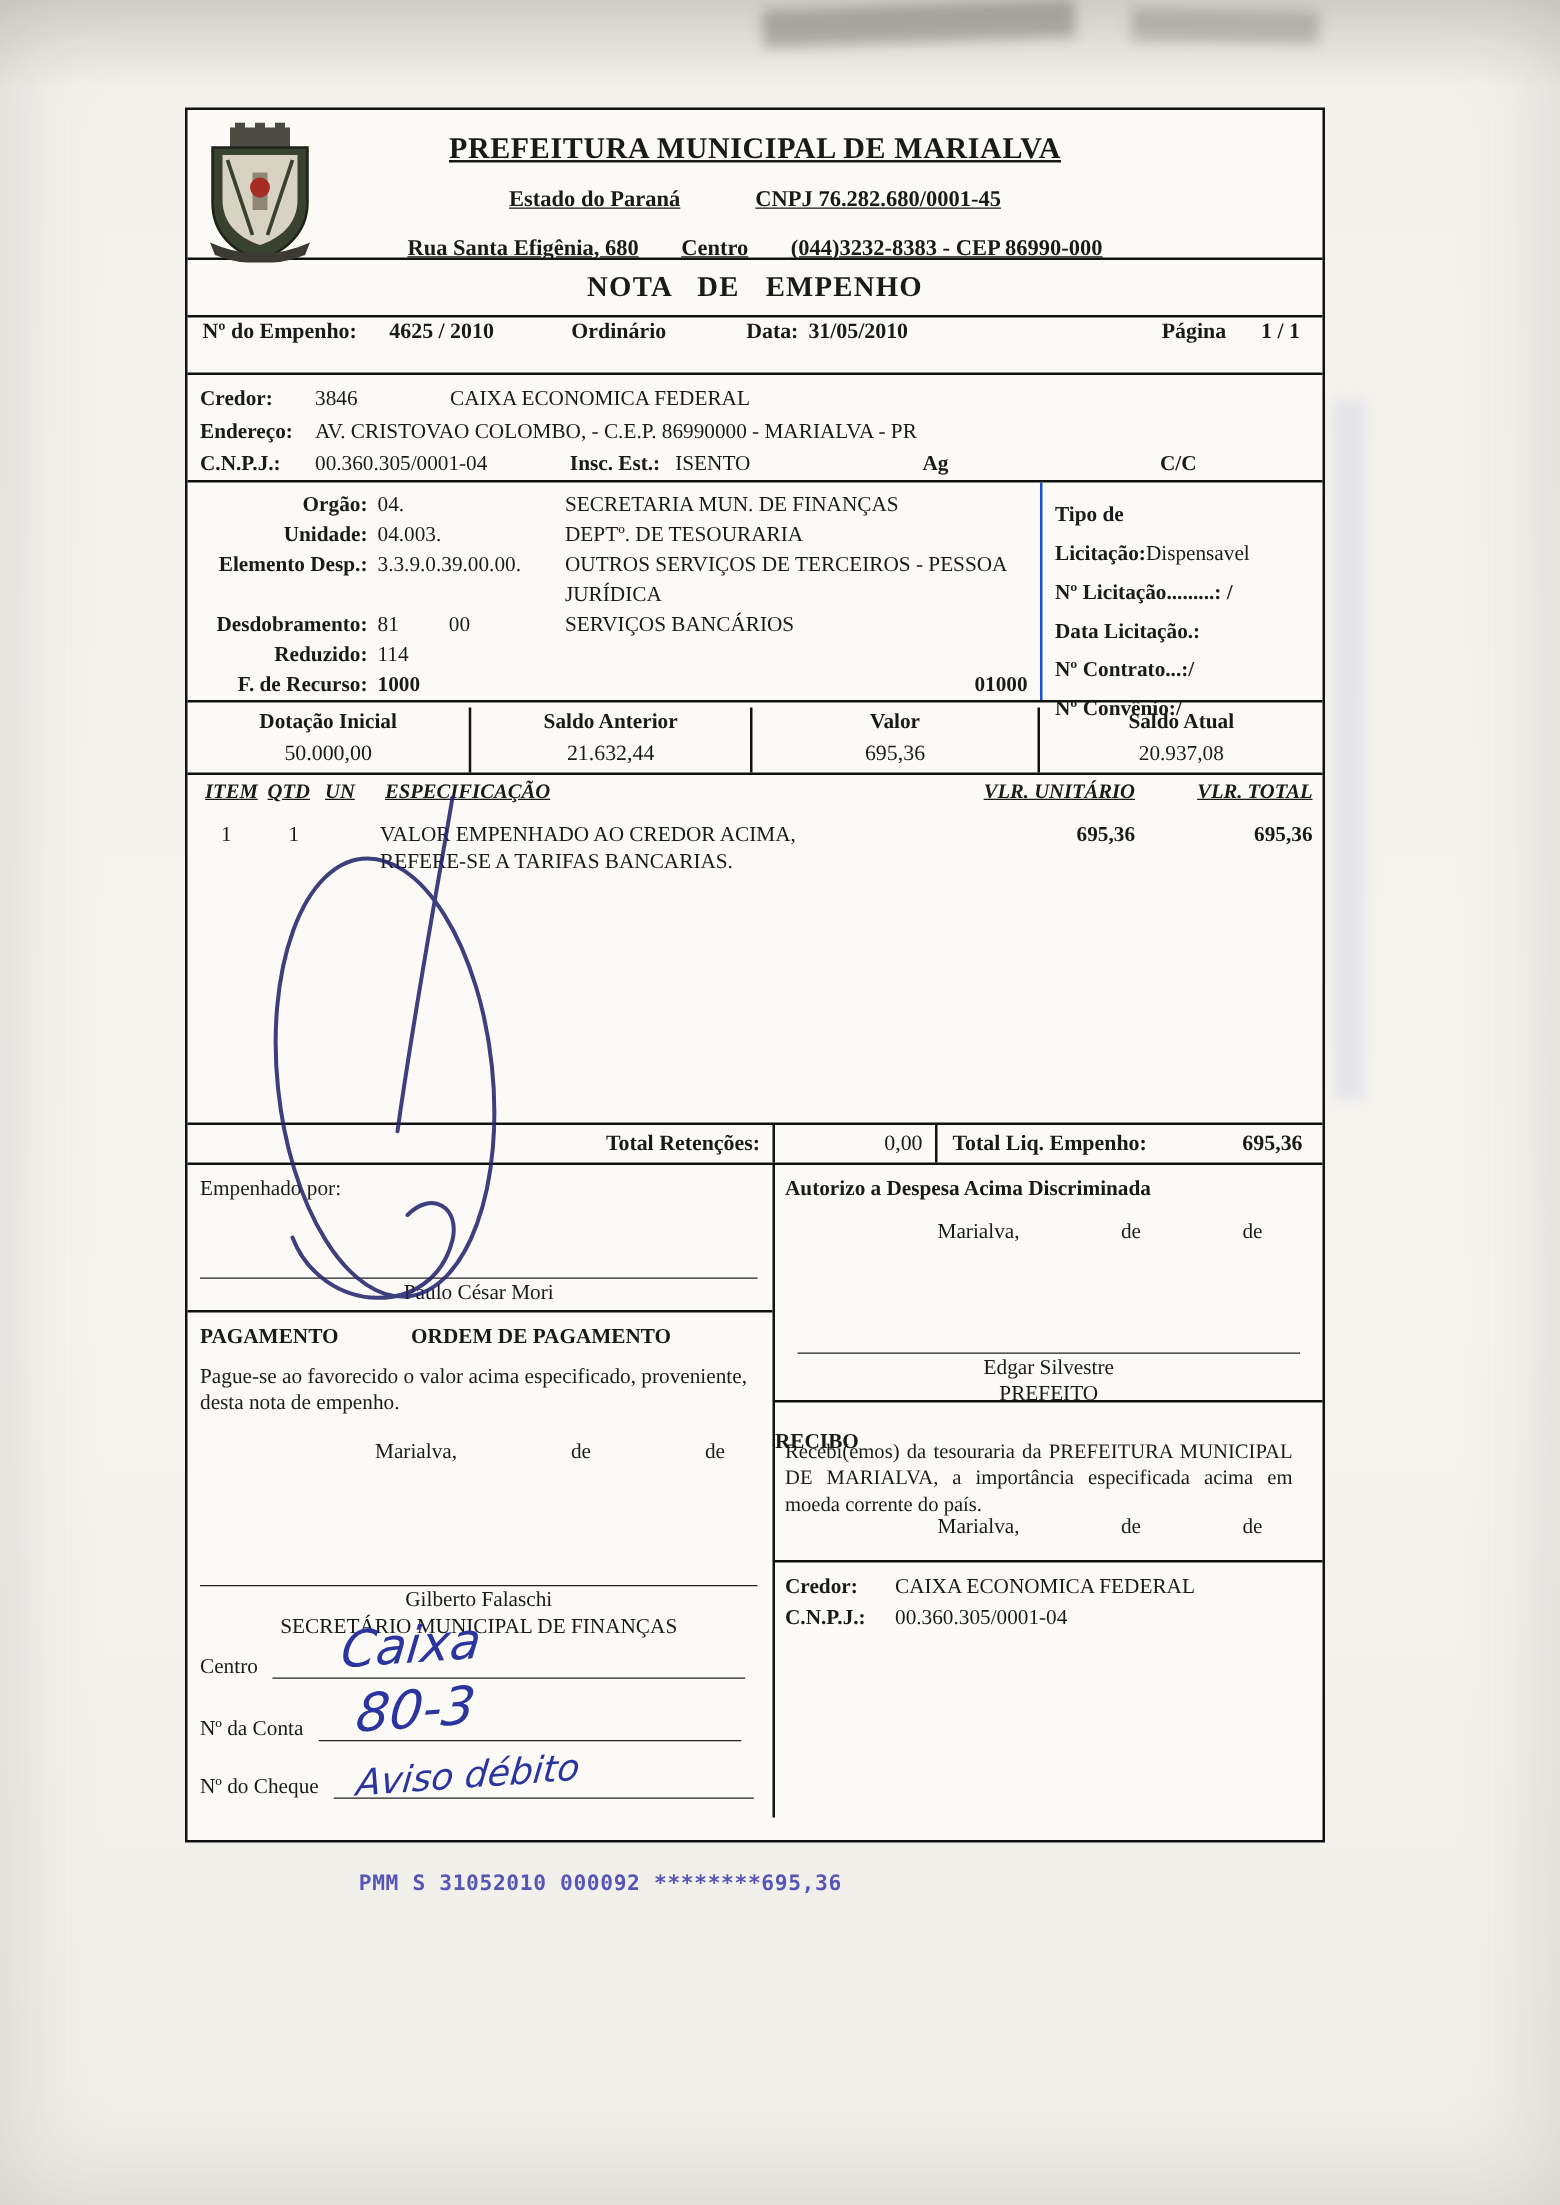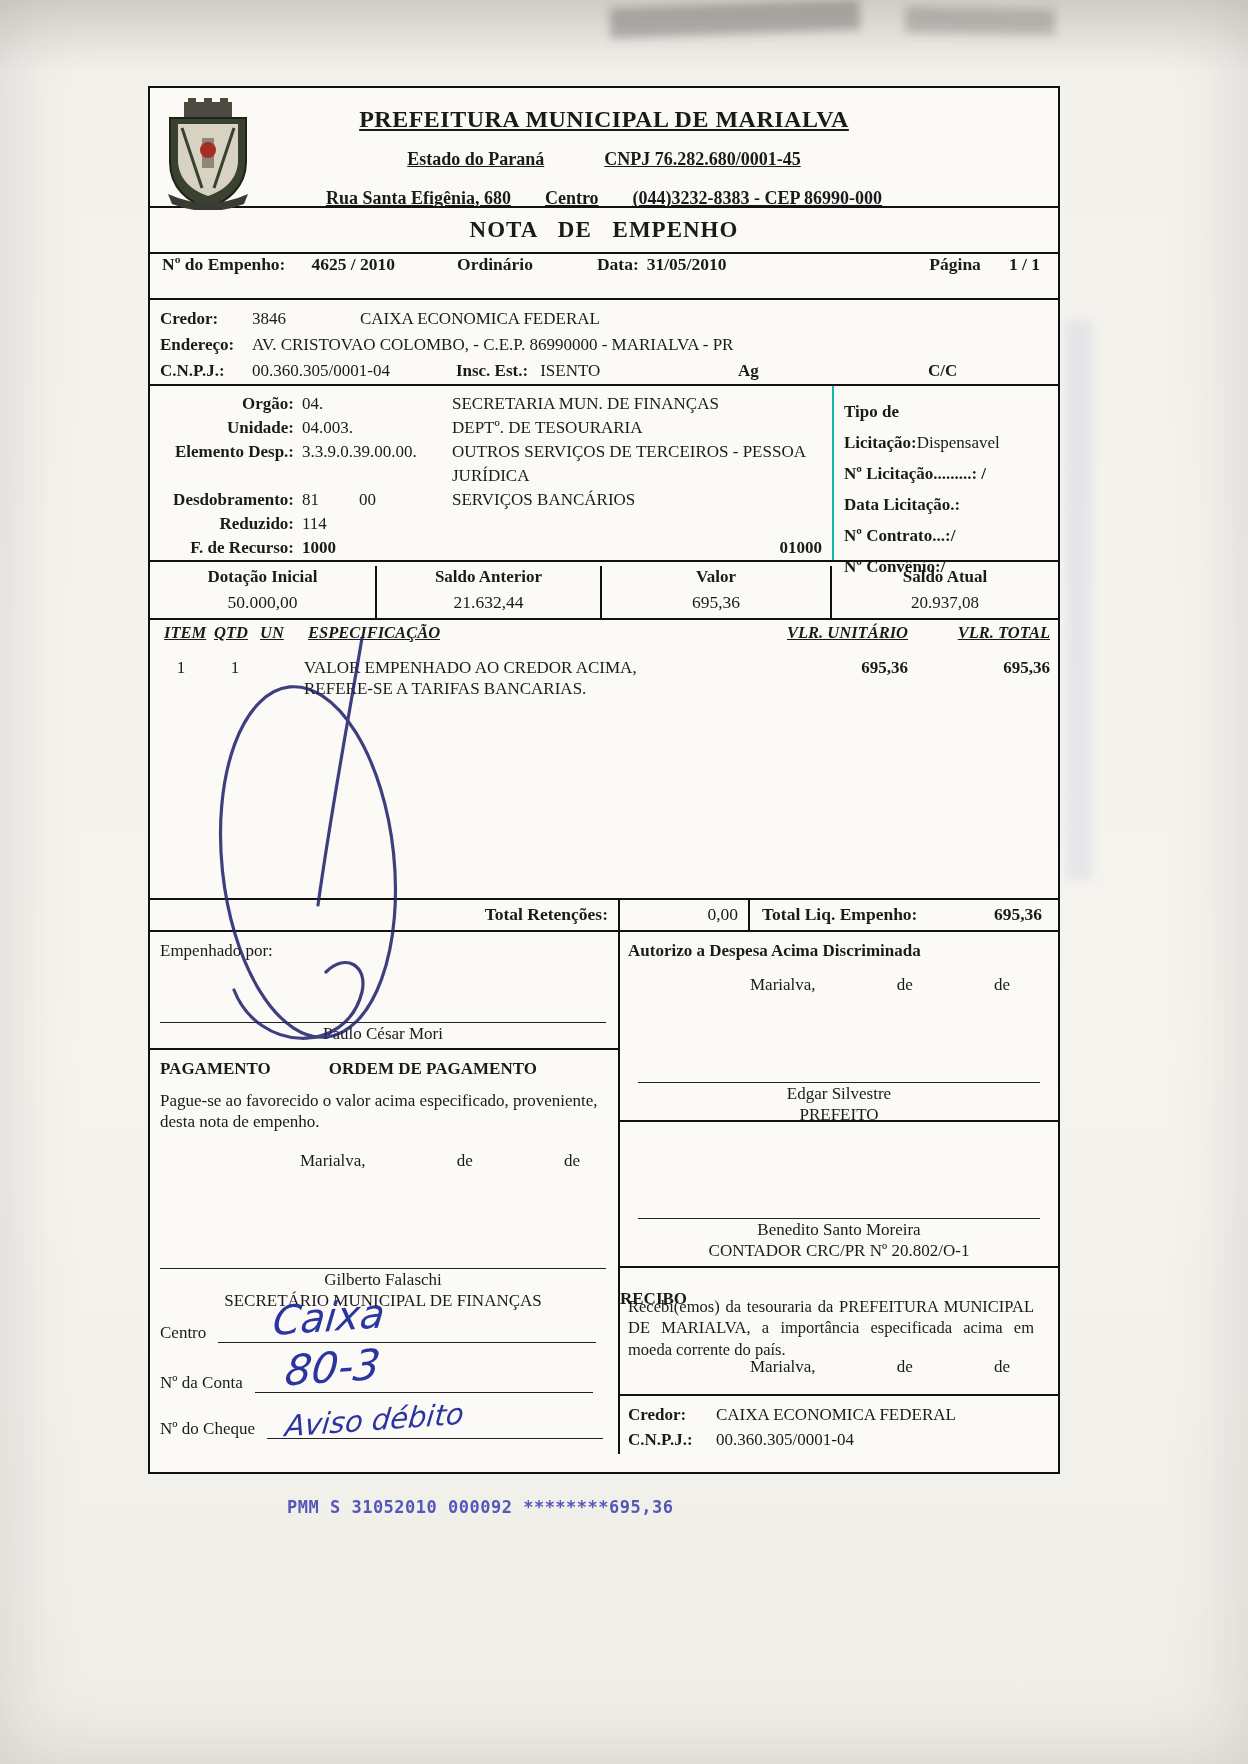--- a/index.html
+++ b/index.html
@@ -47,21 +47,21 @@
   .crow { display:flex; line-height:26px; }
   .cl { width:92px; }
   .credor .cod { width:108px; }
   .credor .insc-l { margin-left:66px; }
   .credor .insc-v { margin-left:12px; }
   .credor .ag { margin-left:auto; margin-right:0; width:190px; }
   .credor .cc { width:130px; }
   
   .dotacao { height:176px; display:flex; }
   .dot-left { width:682px; padding-top:6px; }
-  .dot-right { flex:1; border-left:2px solid #14b8a6; padding:10px 0 0 10px; }
+  .dot-right { flex:1; border-left:2px solid #1d4ed8; padding:10px 0 0 10px; }
   .drow { display:flex; line-height:24px; }
   .dlabel { width:152px; text-align:right; padding-right:8px; font-weight:bold; }
   .dnum { width:150px; }
   .ddesc { flex:1; }
   .dnum .sub { margin-left:40px; }
   .dcod { margin-left:auto; padding-right:10px; font-weight:bold; }
   .lrow { line-height:31px; font-weight:bold; }
   .lrow .lv { font-weight:normal; }
   
   .saldos { height:58px; display:grid; grid-template-columns:227px 225px 230px 1fr; text-align:center; padding-top:4px; }
@@ -333,27 +333,20 @@
             <span>de</span>
             <span>de</span>
           </div>
           <div class="sigblock aut-sig">
             <div class="sigline"></div>
             <div>Edgar Silvestre</div>
             <div>PREFEITO</div>
           </div>
         </div>
 
-        <div class="contador">
-          <div class="sigblock con-sig">
-            <div class="sigline"></div>
-            <div>Benedito Santo Moreira</div>
-            <div>CONTADOR CRC/PR Nº 20.802/O-1</div>
-          </div>
-        </div>
 
         <div class="recibo">
           <div class="rec-title">RECIBO</div>
           <div class="rec-para">Recebi(emos) da tesouraria da PREFEITURA MUNICIPAL DE MARIALVA, a importância especificada acima em moeda corrente do país.</div>
           <div class="dateline rec-date">
             <span>Marialva,</span>
             <span>de</span>
             <span>de</span>
           </div>
         </div>

